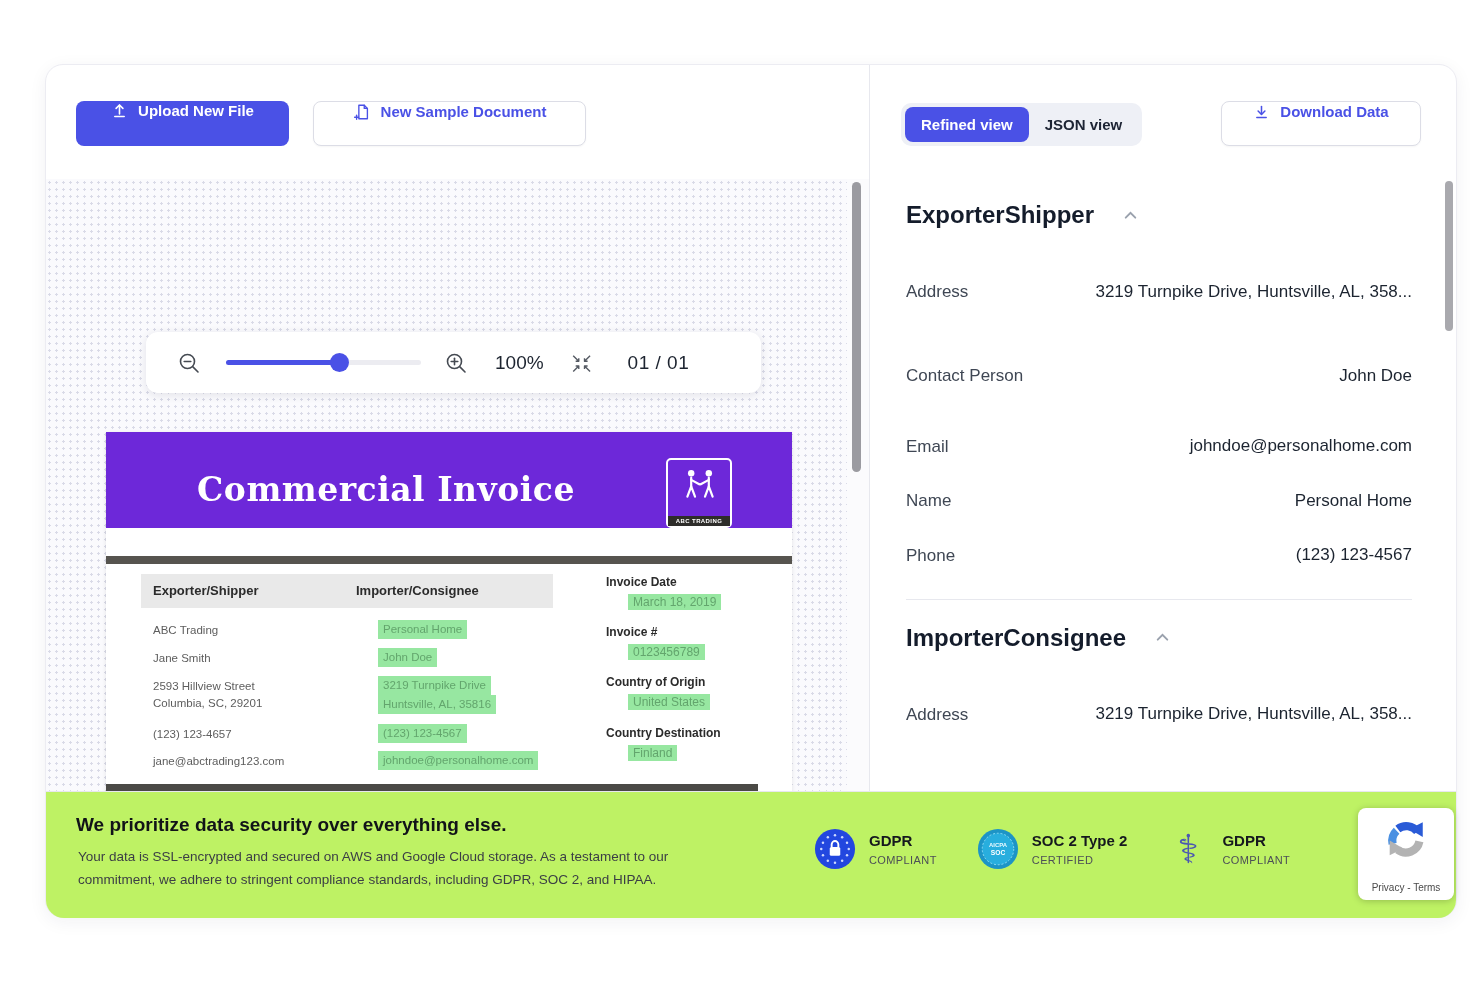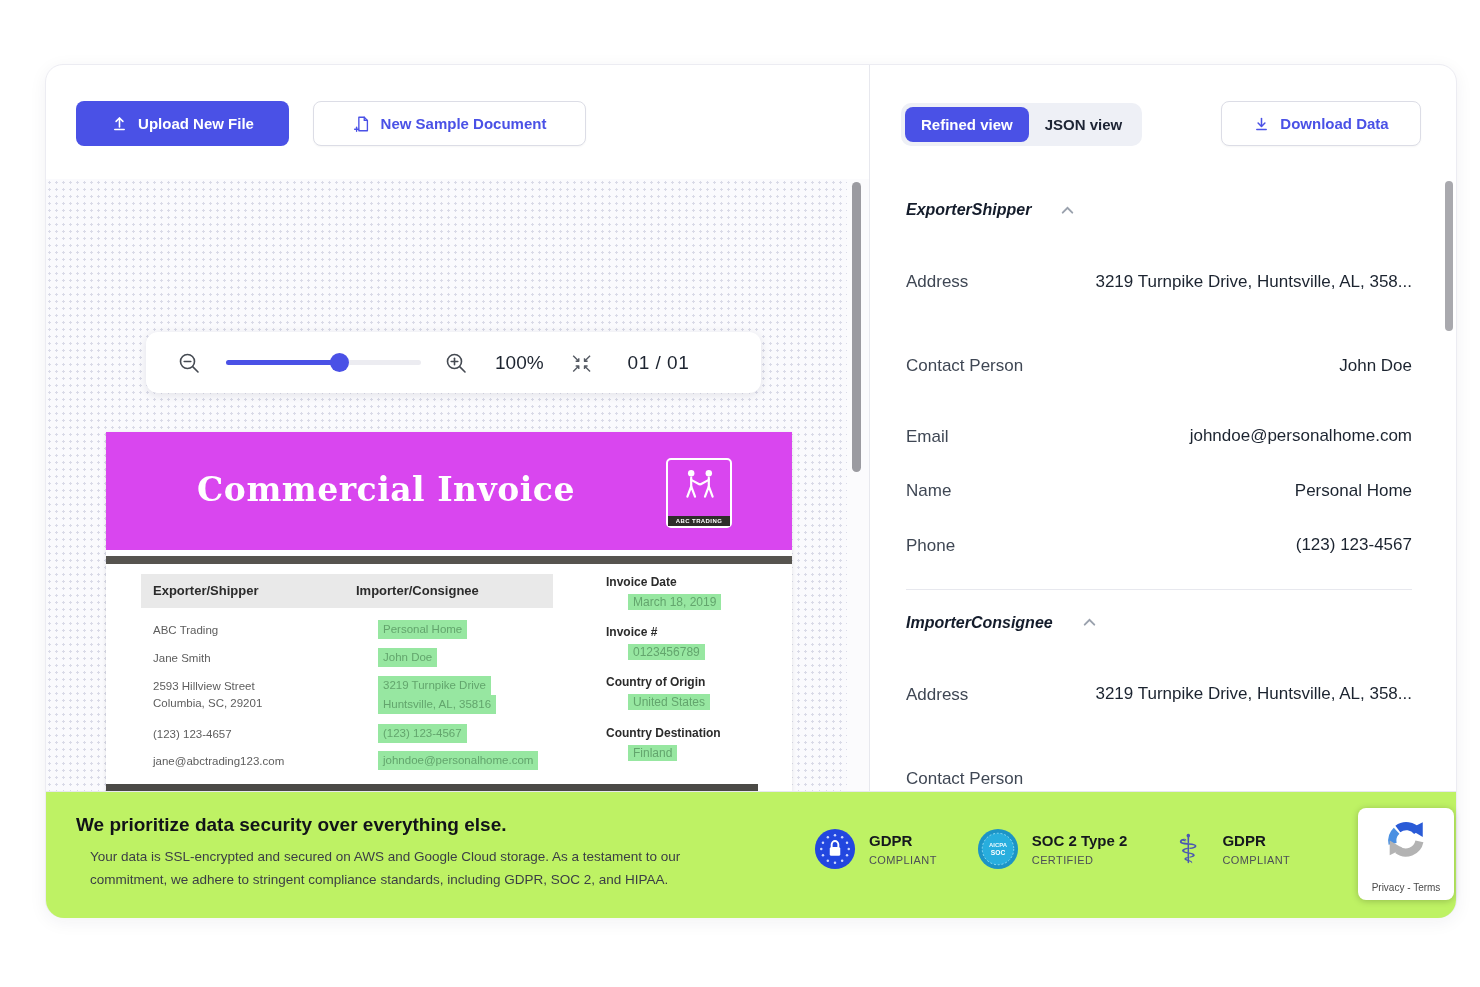--- a/index.html
+++ b/index.html
@@ -2,21 +2,21 @@
 <html><head>
 <meta charset="utf-8">
 <style>
   html,body{margin:0;padding:0;background:#ffffff;}
   body{width:1480px;height:987px;position:relative;font-family:"Liberation Sans",sans-serif;overflow:hidden;}
   .card{position:absolute;left:45px;top:64px;width:1410px;height:852px;background:#fff;
         border:1px solid #ececf2;border-radius:18px;box-shadow:0 4px 18px rgba(30,30,60,.06);}
   
   .hdr{position:absolute;left:0;top:0;width:100%;height:114px;border-bottom:1px solid #e7e8ee;}
   .vdivider{position:absolute;left:823px;top:0;width:1px;height:726px;background:#e7e8ee;}
-  .btn{display:flex;align-items:center;gap:10px;border-radius:8px;font-size:15px;font-weight:700;
+  .btn{display:flex;align-items:flex-start;gap:10px;border-radius:8px;font-size:15px;font-weight:700;
        cursor:pointer;justify-content:center;box-sizing:border-box;}
   .btn-primary{position:absolute;left:30px;top:36px;width:213px;height:45px;background:#4a51e6;color:#fff;border:none;}
   .btn-outline{background:#fff;border:1px solid #dcdde6;color:#4a51e6;box-shadow:0 1px 2px rgba(0,0,0,.04);}
   .btn-sample{position:absolute;left:267px;top:36px;width:273px;height:45px;}
   .btn-download{position:absolute;left:1175px;top:36px;width:200px;height:45px;}
   .seg{position:absolute;left:855px;top:38px;height:43px;background:#eef0f6;border-radius:10px;
        display:flex;align-items:center;padding:4px;box-sizing:border-box;}
   .seg .tab{font-size:15px;font-weight:700;padding:0 16px;height:35px;display:flex;align-items:center;border-radius:8px;cursor:pointer;}
   .tab-active{background:#4a51e6;color:#fff;}
   .tab-idle{color:#1c2333;}
@@ -32,52 +32,52 @@
            box-shadow:0 2px 10px rgba(20,20,50,.10);display:flex;align-items:center;padding:0 30px;box-sizing:border-box;}
   .tool-icon{width:26px;height:26px;display:flex;align-items:center;justify-content:center;cursor:pointer;flex:none;}
   .slider{position:relative;width:195px;height:5px;border-radius:3px;background:#ececf1;margin:0 22px 0 24px;cursor:pointer;flex:none;}
   .slider-fill{position:absolute;left:0;top:0;height:5px;width:113px;border-radius:3px;background:#4a51e6;}
   .slider-thumb{position:absolute;left:104px;top:-7px;width:19px;height:19px;border-radius:50%;background:#4a51e6;cursor:grab;}
   .zoom-label{font-size:19px;color:#1d2430;font-weight:500;margin:0 28px 0 26px;}
   .fit-icon{display:grid;grid-template-columns:11px 11px;font-size:11px;line-height:10px;color:#555a63;font-weight:bold;cursor:pointer;}
   .page-ind{font-size:19px;color:#1d2430;font-weight:500;margin-left:34px;letter-spacing:.5px;}
   
   .paper{position:absolute;left:60px;top:253px;width:686px;height:500px;background:#fff;box-shadow:0 1px 4px rgba(0,0,0,.10);}
-  .inv-hdr{position:absolute;left:0;top:0;width:100%;height:118px;background:#d946ef;}
+  .inv-hdr{position:absolute;left:0;top:0;width:100%;height:96px;background:#6d28d9;}
   .inv-title{position:absolute;left:0;top:38px;width:560px;text-align:center;color:#fff;
              font-family:"DejaVu Serif",serif;font-weight:bold;font-size:33px;letter-spacing:.5px;}
   .inv-logo{position:absolute;left:560px;top:26px;width:66px;height:70px;border:2px solid #fff;border-radius:5px;
             display:flex;flex-direction:column;align-items:center;justify-content:flex-end;box-sizing:border-box;}
   .inv-logo svg{position:absolute;top:6px;left:10px;}
   .inv-logo-cap{font-size:6px;font-weight:bold;color:#fff;background:#2e2d2a;width:100%;text-align:center;
                 padding:2px 0;letter-spacing:.4px;}
   .inv-band{position:absolute;left:0;top:124px;width:100%;height:8px;background:#56544f;}
   .inv-colhdr{position:absolute;left:35px;top:142px;width:412px;height:34px;background:#e9e9e9;}
   .inv-colhdr span{position:absolute;top:9px;font-size:13px;font-weight:bold;color:#2b2b2b;}
   .inv-line{position:absolute;font-size:11.5px;color:#5d5d5d;line-height:17px;}
   .hl{background:#97e7a1;color:#63a56d;padding:1px 5px;display:inline-block;margin-left:24px;}
   .meta-label{position:absolute;font-size:12px;font-weight:bold;color:#2b2b2b;}
   .meta-val{position:absolute;font-size:12px;}
   .items-bar{position:absolute;left:0;top:352px;width:652px;height:36px;background:#4b4a46;color:#fff;
              font-size:13px;font-weight:bold;display:flex;align-items:center;padding-left:16px;box-sizing:border-box;}
   
   .dpanel{position:absolute;left:824px;top:114px;width:586px;height:612px;overflow:hidden;background:#fff;}
   .dpanel-inner{padding:22px 44px 0 36px;}
-  .sec-title{display:flex;align-items:center;gap:28px;font-size:16px;font-weight:bold;color:#141c2b;font-style:italic;}
+  .sec-title{display:flex;align-items:center;gap:28px;font-size:24px;font-weight:bold;color:#141c2b;}
   .sec-title .chev{cursor:pointer;display:flex;}
   .field-row{display:flex;justify-content:space-between;align-items:center;}
   .f-label{width:120px;font-size:17px;color:#3f4754;line-height:1.6;}
   .f-value{max-width:332px;font-size:17px;color:#1c2430;text-align:right;line-height:1.8;}
   .sec-div{border:none;border-top:1px solid #e7e8ee;margin:28px 0 0 0;}
   .vthumb-right{position:absolute;right:3px;top:2px;width:8px;height:150px;border-radius:5px;background:#a9a9ae;}
   
   .banner{position:absolute;left:0;top:726px;width:100%;height:126px;background:#bef264;border-top:1px solid #e7e8ee;
           border-radius:0 0 18px 18px;}
   .banner-title{position:absolute;left:30px;top:22px;font-size:19px;font-weight:bold;color:#111318;}
-  .banner-body{position:absolute;left:32px;top:54px;width:660px;font-size:13.5px;color:#3b3e45;line-height:1.7;margin-left:12px;}
+  .banner-body{position:absolute;left:32px;top:54px;width:660px;font-size:13.5px;color:#3b3e45;line-height:1.7;}
   .badges{position:absolute;left:768px;top:36px;display:flex;gap:40px;align-items:center;}
   .badge{display:flex;align-items:center;gap:13px;}
   .badge-ic{width:42px;height:42px;flex:none;display:flex;align-items:center;justify-content:center;}
   .badge-name{font-size:15px;font-weight:bold;color:#15181e;margin-bottom:5px;white-space:nowrap;}
   .badge-status{font-size:11px;color:#4c4f57;letter-spacing:.4px;}
   .hipaa-glyph{font-size:40px;color:#4a57b2;line-height:1;font-family:"DejaVu Sans",sans-serif;}
   .recaptcha{position:absolute;left:1312px;top:16px;width:96px;height:92px;background:#fff;border-radius:8px;
              box-shadow:0 1px 7px rgba(0,0,0,.22);display:flex;flex-direction:column;align-items:center;justify-content:flex-end;padding-bottom:7px;box-sizing:border-box;cursor:pointer;}
   .recaptcha svg{position:absolute;top:8px;}
   .recaptcha-label{font-size:10px;color:#4a4a4a;}

